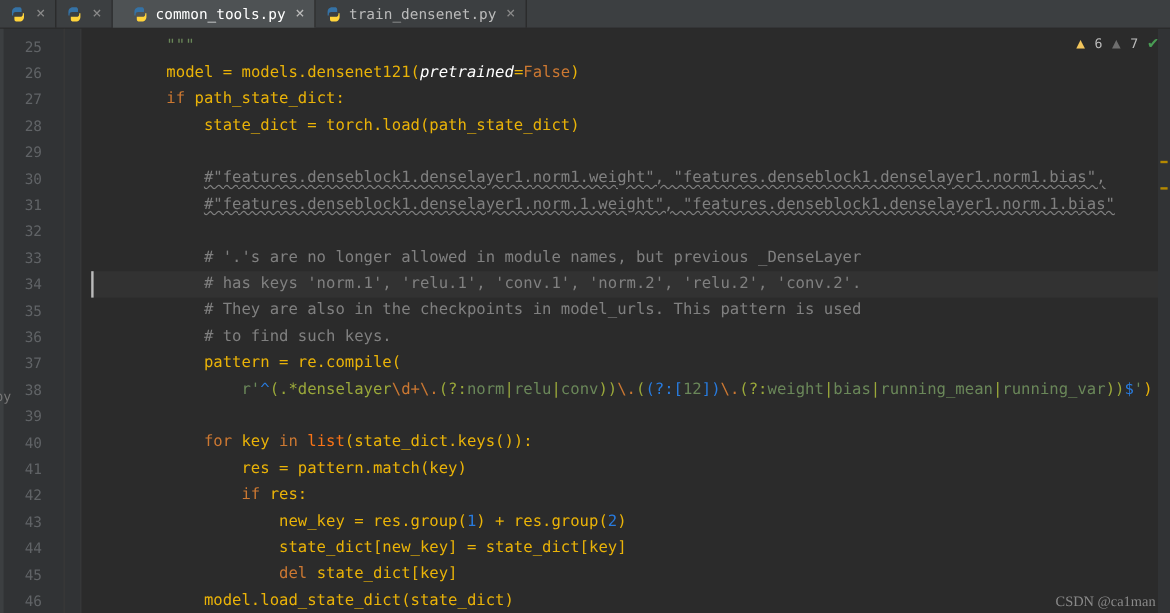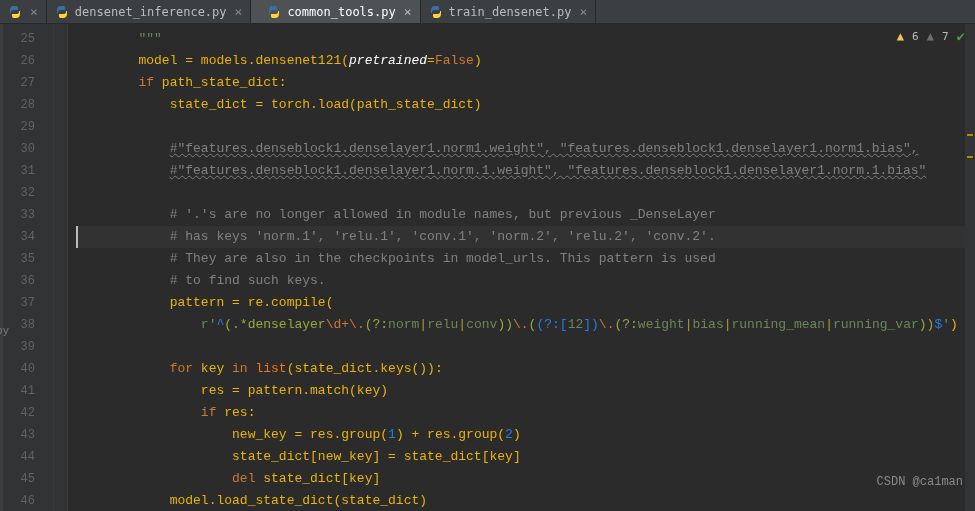--- a/index.html
+++ b/index.html
@@ -44,21 +44,20 @@
   }
   .close {
     font-size: 13px;
     color: #8a8a8a;
     margin-left: 2px;
   }
   .editor {
     display: flex;
     height: calc(100% - 24px);
     position: relative;
-    font-family: Liberation Mono, monospace;
   }
   .gutter {
     width: 54px;
     background: #313335;
     text-align: right;
     padding-right: 18px;
     padding-top: 4px;
     color: #606366;
     font-size: 12px;
     line-height: 22px;
@@ -123,23 +122,23 @@
   .check { color: #499c54; font-size: 14px; }
   .marker-bar {
     position: absolute; right: 0; top: 24px; bottom: 0; width: 10px;
     background: #313335;
   }
   .marker-bar .m {
     position: absolute; right: 2px; width: 6px; height: 2px;
     background: #b58900;
   }
   .watermark {
-    position: absolute; right: 12px; bottom: 22px;
+    position: absolute; right: 12px; bottom: 2px;
     color: #8a8a8a; font-size: 12px;
-    font-family: Liberation Mono, monospace;
+    font-family: Liberation Serif, serif;
   }
   .left-strip {
     position: absolute; left:0; top:24px; bottom:0; width:3px;
     background: #3c3f41;
   }
   .py-label {
     position: absolute; left:-4px; top:324px;
     color:#777; font-size:11px; transform: none;
   }
 </style>
@@ -156,21 +155,20 @@
       </span>
       <span class="close">×</span>
     </div>
     <div class="tab">
       <span class="py-icon">
         <svg width="14" height="14" viewBox="0 0 14 14">
           <path d="M6 1h2c1 0 2 .5 2 2v2H5c-1 0-2 .7-2 2v1H2V5c0-2 1-4 4-4z" fill="#3572A5"></path>
           <path d="M8 13H6c-1 0-2-.5-2-2V9h5c1 0 2-.7 2-2V6h1v3c0 2-1 4-4 4z" fill="#FFD43B"></path>
         </svg>
       </span>
-      <span>densenet_inference.py</span>
       <span class="close">×</span>
     </div>
     <div class="tab active">
       <span class="py-icon">
         <svg width="14" height="14" viewBox="0 0 14 14">
           <path d="M6 1h2c1 0 2 .5 2 2v2H5c-1 0-2 .7-2 2v1H2V5c0-2 1-4 4-4z" fill="#3572A5"></path>
           <path d="M8 13H6c-1 0-2-.5-2-2V9h5c1 0 2-.7 2-2V6h1v3c0 2-1 4-4 4z" fill="#FFD43B"></path>
         </svg>
       </span>
       <span>common_tools.py</span>

